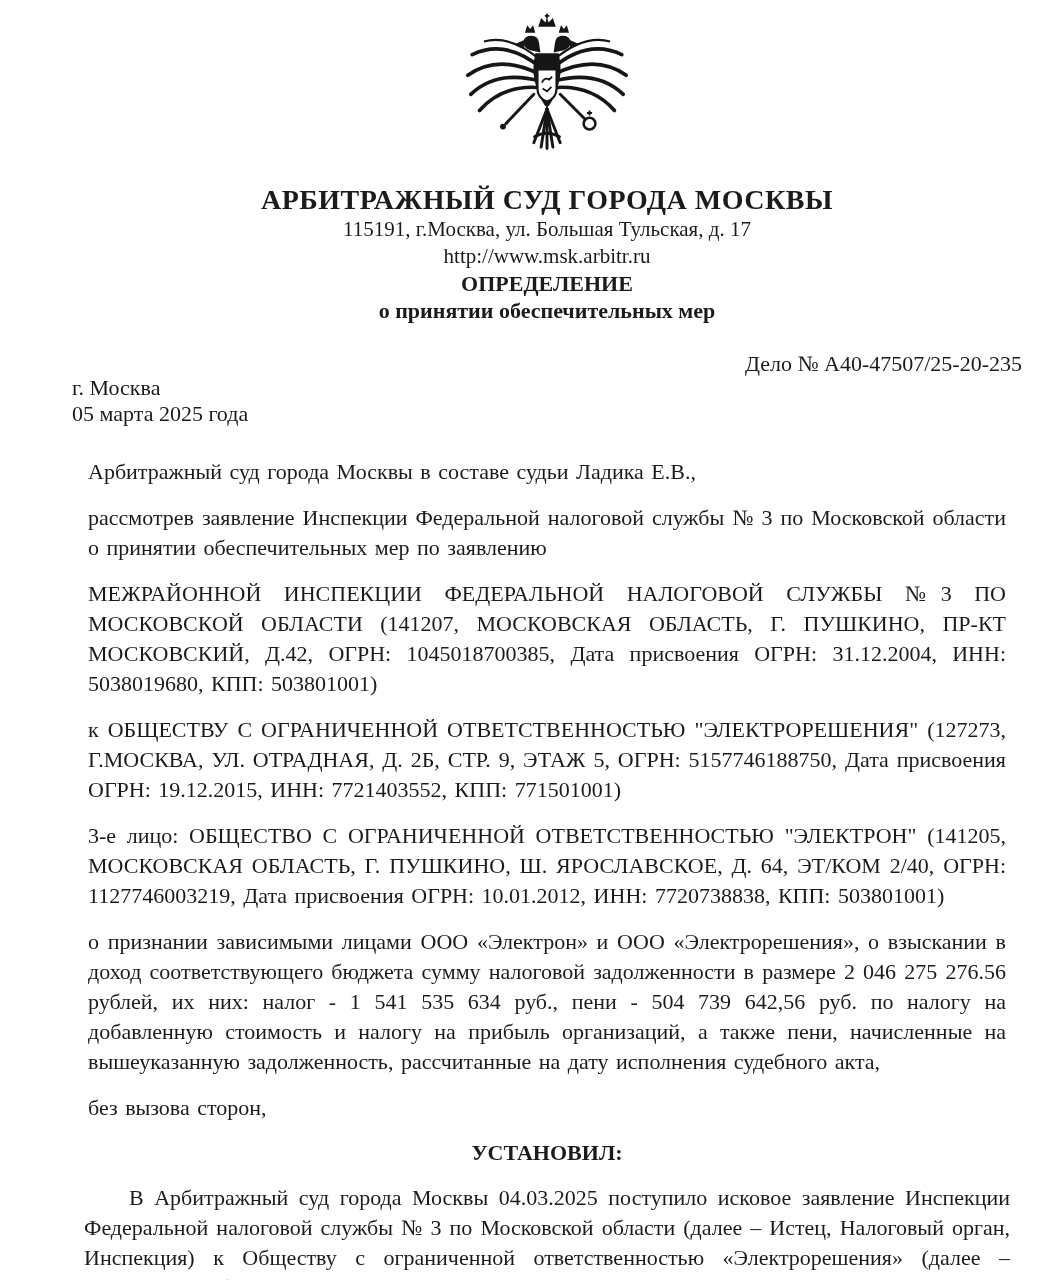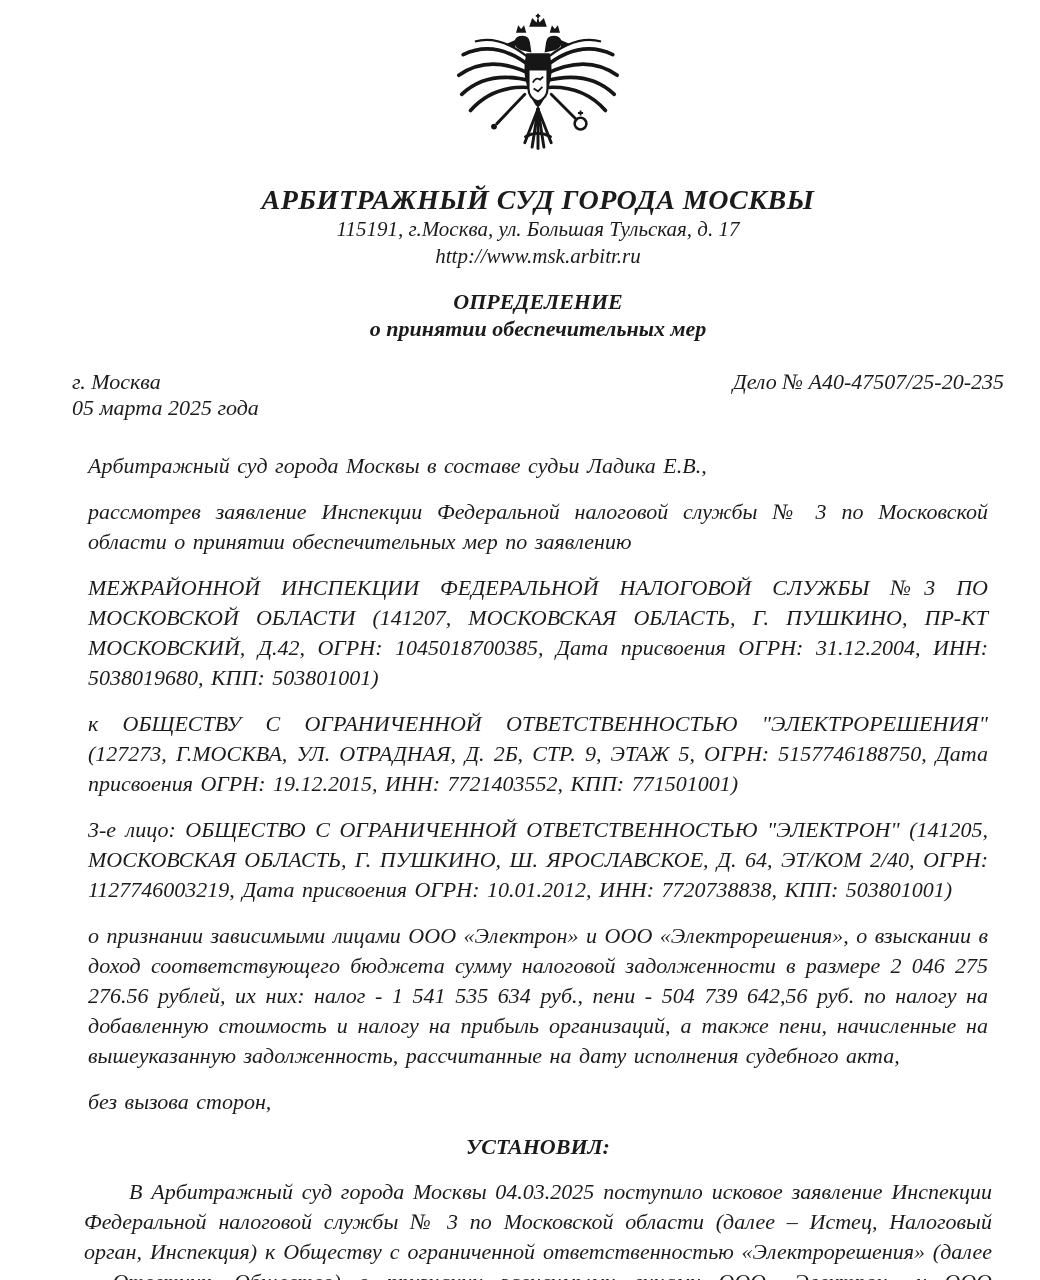--- a/index.html
+++ b/index.html
@@ -6,22 +6,21 @@
   body {
     width: 1040px; height: 1280px;
     background: #ffffff;
     color: #1b1b1b;
     font-family: "Liberation Serif", "DejaVu Serif", serif;
     overflow: hidden;
   }
   .page {
     box-sizing: border-box;
     width: 1040px; height: 1280px;
-    padding: 12px 36px 0 72px;
-    font-style: italic;
+    padding: 12px 18px 0 72px;
   }
   .emblem {
     text-align: center;
     height: 150px;
   }
   .emblem svg { display: inline-block; }
   .court-name {
     margin-top: 22px;
     text-align: center;
     font-weight: bold;
@@ -32,36 +31,35 @@
   .court-address, .court-website {
     text-align: center;
     font-size: 21px;
     line-height: 27px;
   }
   .doc-type {
     text-align: center;
     font-weight: bold;
     font-size: 22px;
     line-height: 27px;
-    margin-top: 18px;
   }
   .doc-subtitle {
     text-align: center;
     font-weight: bold;
     font-size: 22px;
     line-height: 28px;
   }
   .case-row {
     margin-top: 26px;
     display: flex;
     justify-content: space-between;
     align-items: flex-start;
     font-size: 22px;
   }
-  .case-left .city { line-height: 26px; }
+  .case-left .city { line-height: 26px; margin-top: 24px; }
   .case-left .date { line-height: 26px; margin-top: 0; }
   .case-number { line-height: 26px; white-space: nowrap; }
   .body-text { margin-top: 30px; }
   .body-text p {
     margin: 16px;
     font-size: 22px;
     line-height: 30px;
     text-align: justify;
     word-spacing: 2px;
     hyphens: none;

